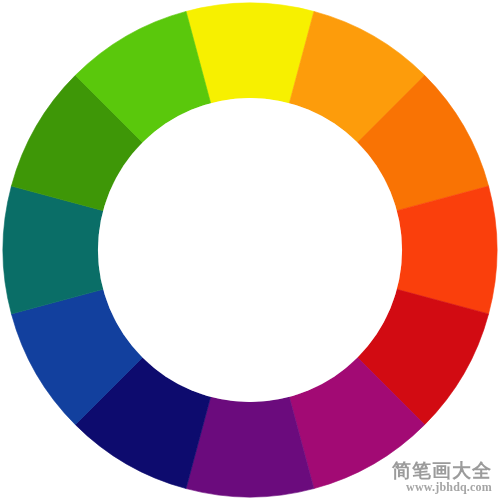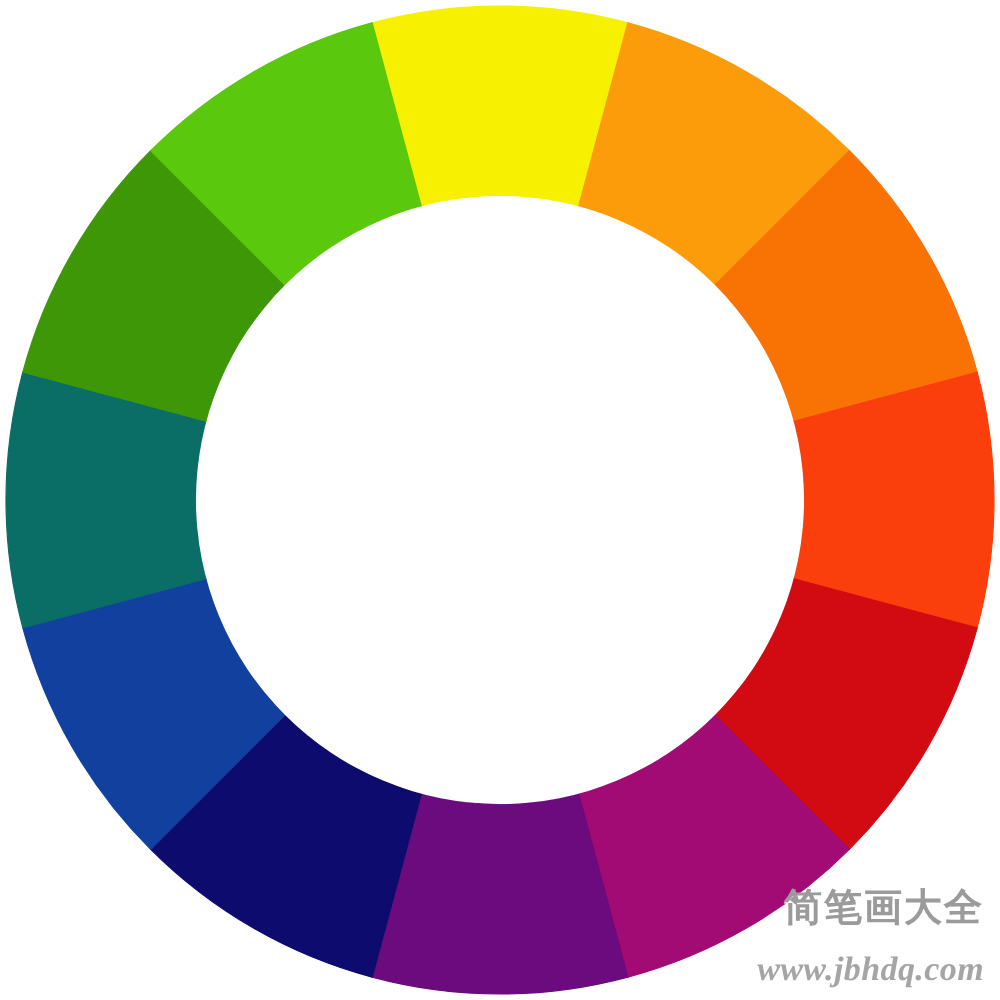--- a/index.html
+++ b/index.html
@@ -40,26 +40,25 @@
     font-family: "DejaVu Sans", sans-serif;
     font-size: 19px;
     font-weight: 700;
     letter-spacing: 1px;
     color: #9b9b9b;
     text-shadow: 0 1px 0 rgba(255,255,255,0.85);
   }
   #watermark .wm-url {
     display: block;
     font-family: "Liberation Serif", serif;
-    font-style: italic;
-    font-size: 17px;
+    font-size: 12px;
     font-weight: 700;
     letter-spacing: 0.2px;
     color: #a5a5a5;
-    margin-top: 11px;
+    margin-top: 0;
   }
 </style>
 </head>
 <body>
 
 <div id="canvas-root">
 
   <svg id="wheel-svg" width="500" height="500" viewBox="0 0 500 500" xmlns="http://www.w3.org/2000/svg" role="img" aria-label="Color wheel">
     <rect x="0" y="0" width="500" height="500" fill="#ffffff"></rect>
     <g id="wheel-segments">

